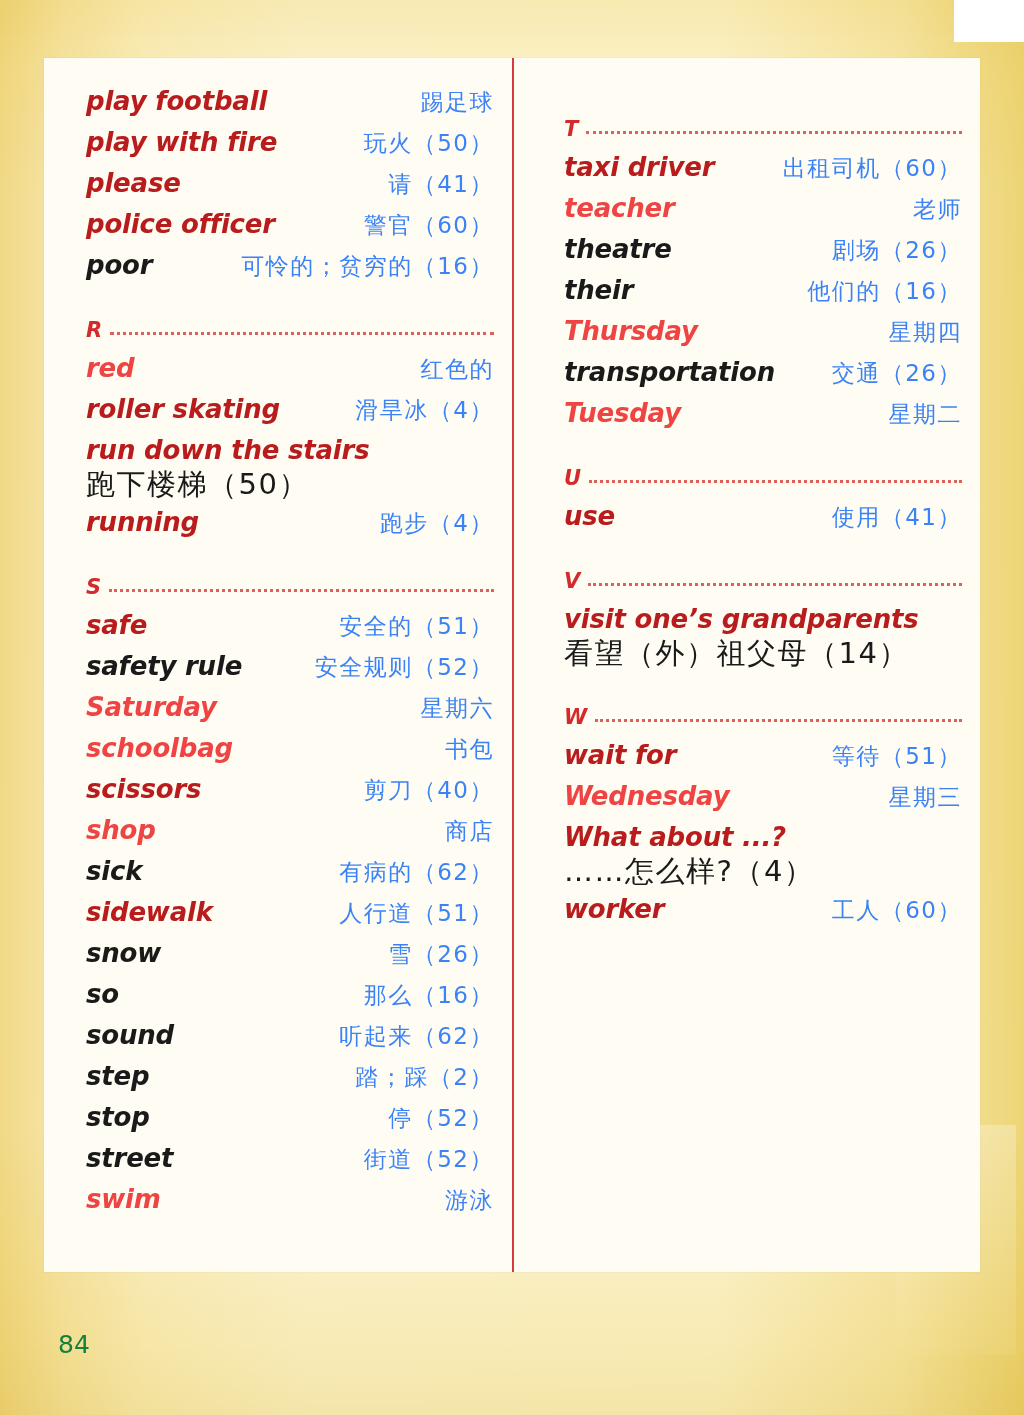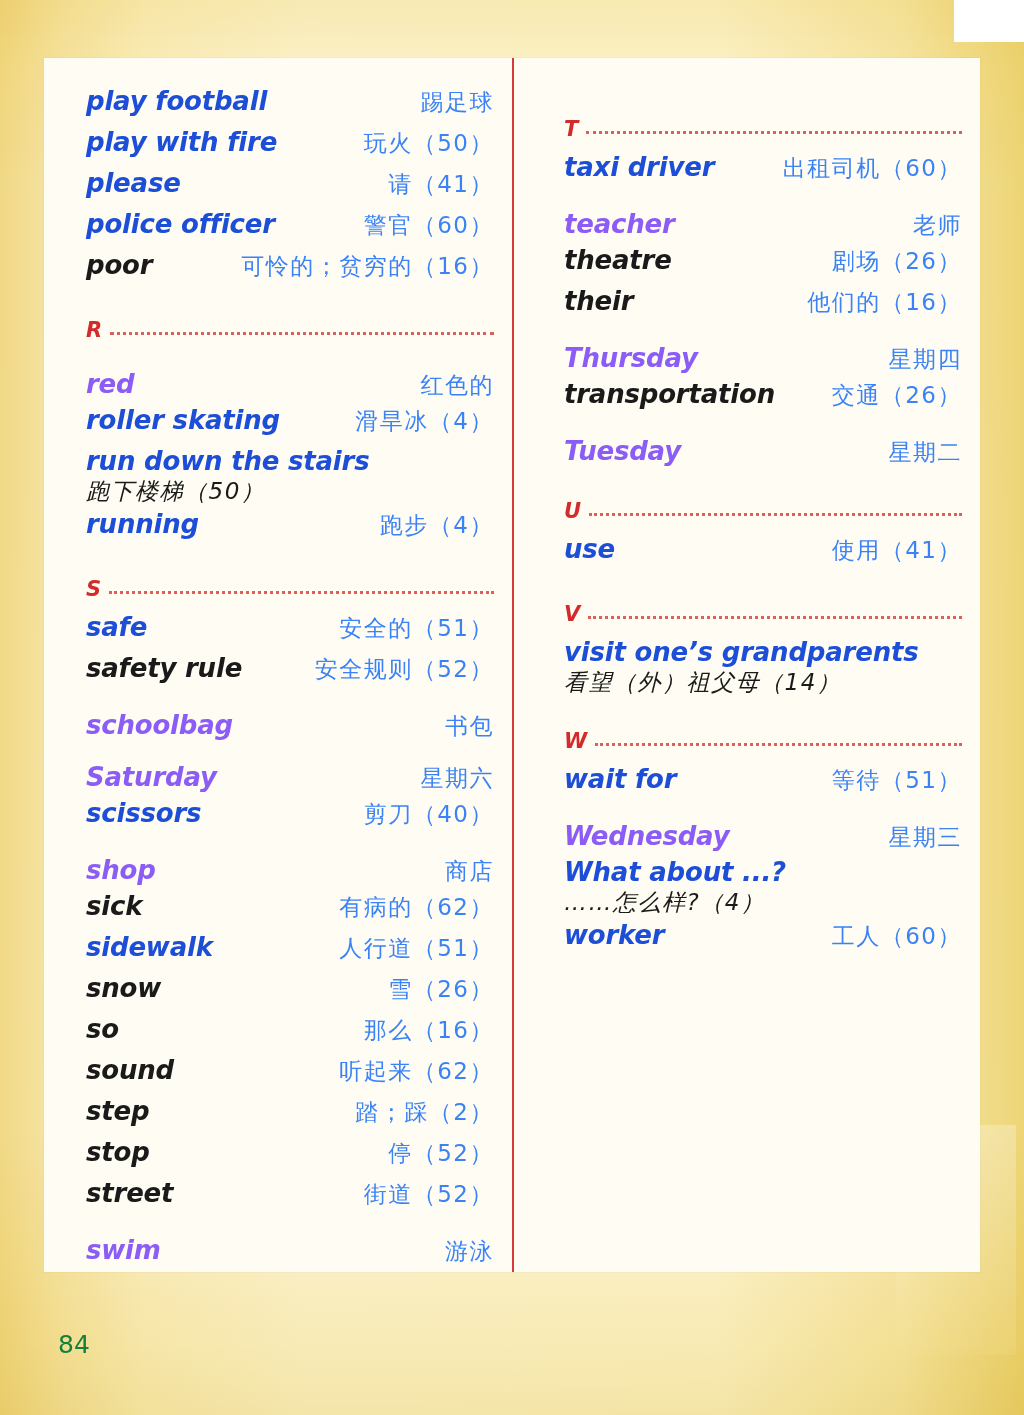--- a/index.html
+++ b/index.html
@@ -128,40 +128,39 @@
     margin-bottom: 2px;
   }
   .en {
     font-family: "DejaVu Sans", sans-serif;
     font-weight: bold;
     font-style: italic;
     font-size: 26px;
     letter-spacing: -0.2px;
     white-space: nowrap;
   }
-  .en.red { color: #1d4ed8; }
-  .en.blue { color: #8b5cf6; margin-top: 16px; }
+  .en.red { color: #b91c1c; }
+  .en.blue { color: #ef4444; }
   .en.black { color: #1a1a1a; }
   .zh {
     font-family: "DejaVu Sans", sans-serif;
     font-size: 23px;
     color: #3b82f6;
     white-space: nowrap;
     letter-spacing: 1.5px;
     padding-left: 14px;
   }
   .zh-wrapped {
     text-align: right;
     font-family: "DejaVu Sans", sans-serif;
-    font-size: 23px;
+    font-size: 29px;
     color: #1a1a1a;
     letter-spacing: 1.5px;
     margin-top: 12px;
     padding-right: 2px;
-    font-style: italic;
   }
   .folio {
     position: absolute;
     left: 58px;
     top: 1330px;
     font-family: "DejaVu Sans", sans-serif;
     font-size: 25px;
     color: #15803d;
   }
 </style>
@@ -219,26 +218,26 @@
         </div>
         <div class="entry">
           <span class="en red">safe</span>
           <span class="zh">安全的（51）</span>
         </div>
         <div class="entry">
           <span class="en black">safety rule</span>
           <span class="zh">安全规则（52）</span>
         </div>
         <div class="entry">
+          <span class="en blue">Saturday</span>
+          <span class="zh">星期六</span>
+        </div>
+        <div class="entry">
           <span class="en blue">schoolbag</span>
           <span class="zh">书包</span>
-        </div>
-        <div class="entry">
-          <span class="en blue">Saturday</span>
-          <span class="zh">星期六</span>
         </div>
         <div class="entry">
           <span class="en red">scissors</span>
           <span class="zh">剪刀（40）</span>
         </div>
         <div class="entry">
           <span class="en blue">shop</span>
           <span class="zh">商店</span>
         </div>
         <div class="entry">

